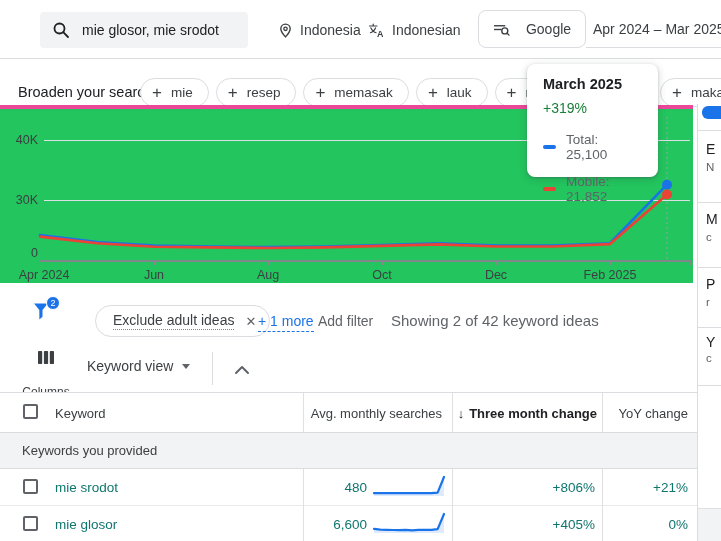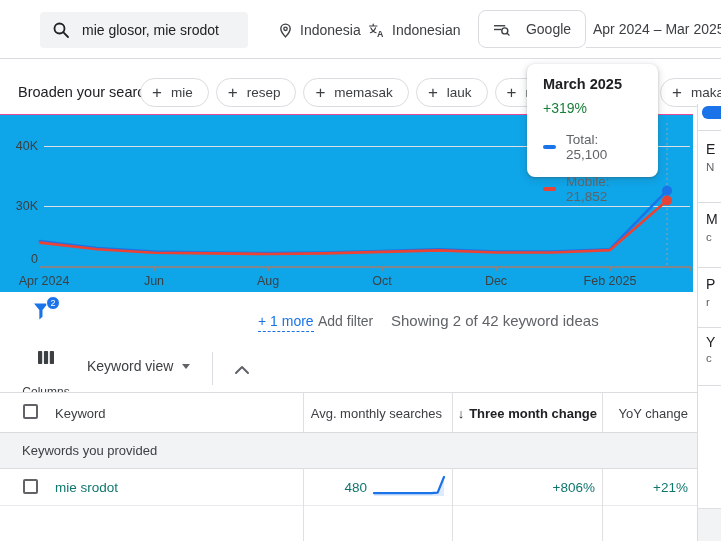--- a/index.html
+++ b/index.html
@@ -25,22 +25,22 @@
   
   .broaden-label { position:absolute; left:18px; top:84px; font-size:14.5px; color:#202124; }
   .chips-row { position:absolute; left:140px; top:78px; display:flex; gap:7px; }
   .chip { height:29px; border:1px solid #dadce0; border-radius:15px; background:#fff;
     display:flex; align-items:center; gap:9px; padding:0 15px 0 11px; font-size:13.5px; color:#3c4043;
     white-space:nowrap; cursor:pointer; }
   .chip .plus { font-size:17px; color:#3c4043; line-height:1; font-weight:400; }
   .chip-last { position:absolute; left:660px; top:78px; width:95px; }
 
   
-  .chart-area { position:absolute; left:0; top:114px; width:693px; height:178px;
-    background:#0ea5e9; border-top:1px solid #ec4899; }
+  .chart-area { position:absolute; left:0; top:105px; width:693px; height:178px;
+    background:#22c55e; border-top:4px solid #ec4899; }
   .gridline { position:absolute; left:44px; width:646px; height:1px; background:#dcdfe3; }
   .grid-40 { top:31px; } .grid-20 { top:91px; }
   .axis-x { position:absolute; left:40px; top:151px; width:652px; height:2px; background:#80868b; }
   .y-label { position:absolute; left:0; width:38px; text-align:right; font-size:12.5px; color:#3c4043; }
   .yl-40 { top:24px; } .yl-20 { top:84px; } .yl-0 { top:137px; }
   .x-label { position:absolute; top:159px; transform:translateX(-50%); font-size:12.5px; color:#3c4043; white-space:nowrap; }
   .tick { position:absolute; top:152px; width:1px; height:4px; background:#80868b; }
   .trend-svg { position:absolute; left:0; top:0; }
 
   
@@ -239,20 +239,24 @@
       <span>Mobile: 21,852</span>
     </div>
   </div>
 
   <div class="funnel-wrap">
     <svg width="19" height="18" viewBox="0 0 18 17">
         <path d="M1 1.5 h13 l-5 6 v6.5 l-3 2.5 v-9 Z" fill="#1a73e8"></path>
       </svg>
     <div class="funnel-badge">2</div>
   </div>
+  <div class="filter-chip">
+    <span class="chip-label">Exclude adult ideas</span>
+    <span class="close-x"></span>
+  </div>
   <div class="more-link">+ 1 more</div>
   <div class="add-filter">Add filter</div>
   <div class="showing-text">Showing 2 of 42 keyword ideas</div>
 
   <div class="columns-btn">
     <svg width="18" height="15" viewBox="0 0 18 15">
         <rect x="1" y="1" width="4.2" height="13" rx="0.8" fill="#3c4043"></rect>
         <rect x="6.9" y="1" width="4.2" height="13" rx="0.8" fill="#3c4043"></rect>
         <rect x="12.8" y="1" width="4.2" height="13" rx="0.8" fill="#3c4043"></rect>
       </svg>
@@ -289,20 +293,31 @@
     <div class="cell cell-keyword">mie srodot</div>
     <div class="cell cell-avg">480</div>
     <svg class="spark" width="76" height="24" viewBox="0 0 76 24">
         <polygon points="2,19.2 8.363636363636363,19.2 14.727272727272727,19.2 21.09090909090909,19.2 27.454545454545453,19.2 33.81818181818181,19.2 40.18181818181818,19.2 46.54545454545455,19.2 52.90909090909091,19.2 59.272727272727266,19.2 65.63636363636363,18.66 72,3 72,22 2,22" fill="#d2e3fc" opacity="0.7"></polygon>
         <polyline points="2,19.2 8.363636363636363,19.2 14.727272727272727,19.2 21.09090909090909,19.2 27.454545454545453,19.2 33.81818181818181,19.2 40.18181818181818,19.2 46.54545454545455,19.2 52.90909090909091,19.2 59.272727272727266,19.2 65.63636363636363,18.66 72,3" fill="none" stroke="#1a73e8" stroke-width="2.2" stroke-linecap="round" stroke-linejoin="round"></polyline>
       </svg>
     <div class="cell cell-3m">+806%</div>
     <div class="cell cell-yoy">+21%</div>
   </div>
   <div class="row-border"></div>
+  <div class="data-row row-1">
+    <div class="checkbox"></div>
+    <div class="cell cell-keyword">mie glosor</div>
+    <div class="cell cell-avg">6,600</div>
+    <svg class="spark" width="76" height="24" viewBox="0 0 76 24">
+        <polygon points="2,17.94 8.363636363636363,18.66 14.727272727272727,18.84 21.09090909090909,19.02 27.454545454545453,19.2 33.81818181818181,18.84 40.18181818181818,19.38 46.54545454545455,18.84 52.90909090909091,18.84 59.272727272727266,18.84 65.63636363636363,18.12 72,3 72,22 2,22" fill="#d2e3fc" opacity="0.7"></polygon>
+        <polyline points="2,17.94 8.363636363636363,18.66 14.727272727272727,18.84 21.09090909090909,19.02 27.454545454545453,19.2 33.81818181818181,18.84 40.18181818181818,19.38 46.54545454545455,18.84 52.90909090909091,18.84 59.272727272727266,18.84 65.63636363636363,18.12 72,3" fill="none" stroke="#1a73e8" stroke-width="2.2" stroke-linecap="round" stroke-linejoin="round"></polyline>
+      </svg>
+    <div class="cell cell-3m">+405%</div>
+    <div class="cell cell-yoy">0%</div>
+  </div>
 
   <div class="col-border colb-h" style="left:303px"></div>
   <div class="col-border colb-h" style="left:452px"></div>
   <div class="col-border colb-h" style="left:602px"></div>
   <div class="col-border colb-r" style="left:303px"></div>
   <div class="col-border colb-r" style="left:452px"></div>
   <div class="col-border colb-r" style="left:602px"></div>
 
   <div class="side-panel">
     <div class="sp-tab"></div>

